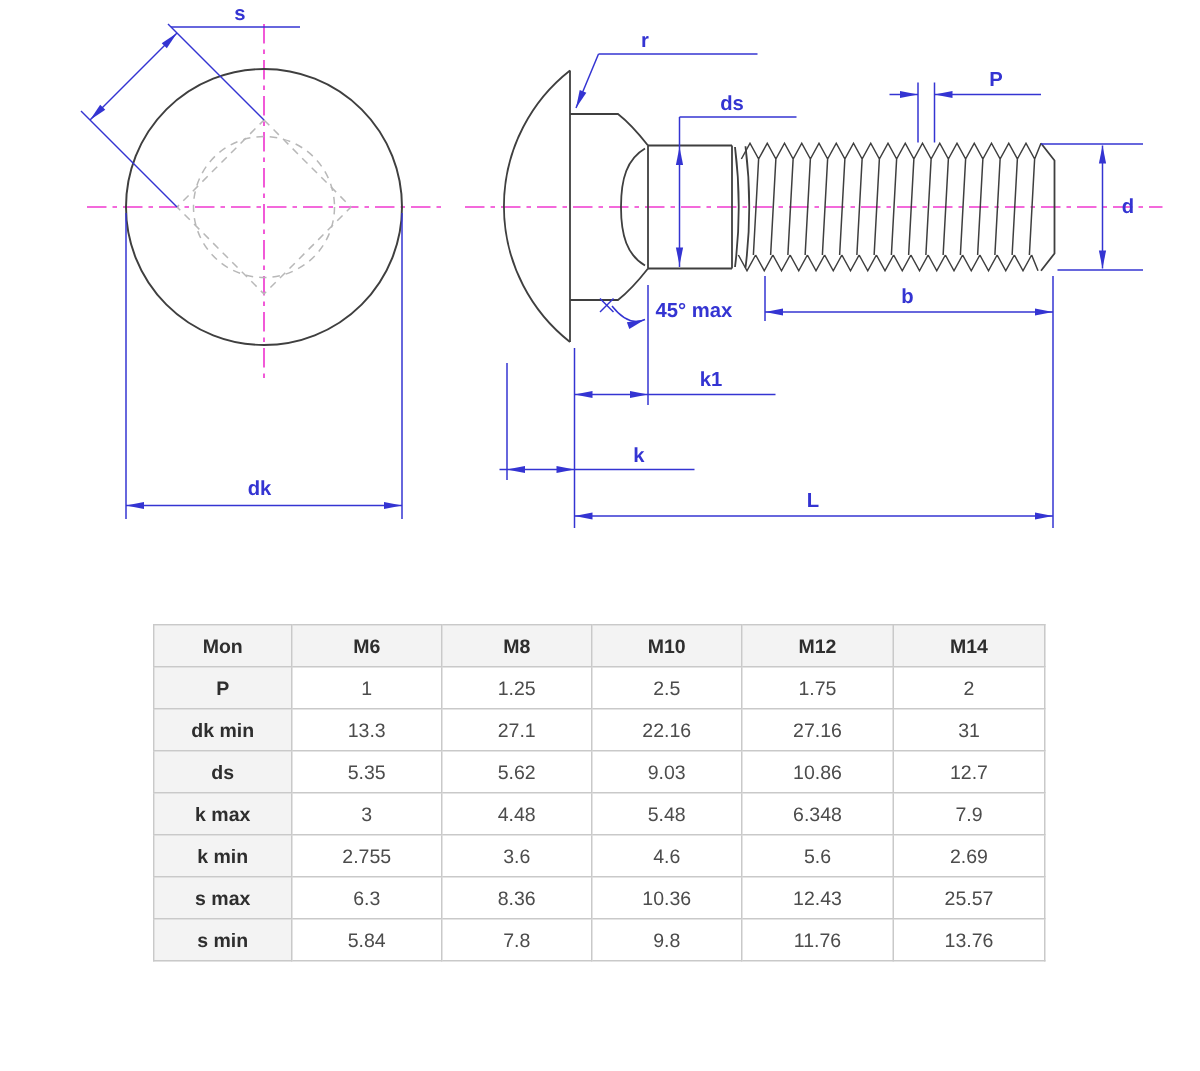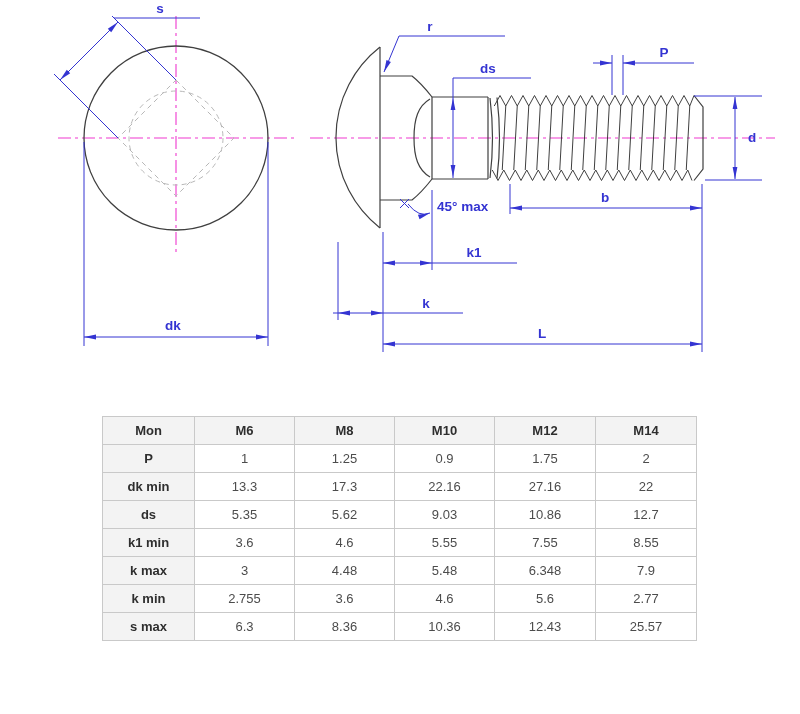--- a/index.html
+++ b/index.html
@@ -176,67 +176,67 @@
           <th>M10</th>
           <th>M12</th>
           <th>M14</th>
         </tr>
     </thead>
     <tbody id="spec-body">
         <tr>
           <th>P</th>
           <td>1</td>
           <td>1.25</td>
-          <td>0.9</td>
+          <td>2.5</td>
           <td>1.75</td>
           <td>2</td>
         </tr>
         <tr>
           <th>dk min</th>
           <td>13.3</td>
-          <td>17.3</td>
+          <td>27.1</td>
           <td>22.16</td>
           <td>27.16</td>
-          <td>22</td>
+          <td>31</td>
         </tr>
         <tr>
           <th>ds</th>
           <td>5.35</td>
           <td>5.62</td>
           <td>9.03</td>
           <td>10.86</td>
           <td>12.7</td>
         </tr>
         <tr>
-          <th>k1 min</th>
-          <td>3.6</td>
-          <td>4.6</td>
-          <td>5.55</td>
-          <td>7.55</td>
-          <td>8.55</td>
-        </tr>
-        <tr>
           <th>k max</th>
           <td>3</td>
           <td>4.48</td>
           <td>5.48</td>
           <td>6.348</td>
           <td>7.9</td>
         </tr>
         <tr>
           <th>k min</th>
           <td>2.755</td>
           <td>3.6</td>
           <td>4.6</td>
           <td>5.6</td>
-          <td>2.77</td>
+          <td>2.69</td>
         </tr>
         <tr>
           <th>s max</th>
           <td>6.3</td>
           <td>8.36</td>
           <td>10.36</td>
           <td>12.43</td>
           <td>25.57</td>
         </tr>
+        <tr>
+          <th>s min</th>
+          <td>5.84</td>
+          <td>7.8</td>
+          <td>9.8</td>
+          <td>11.76</td>
+          <td>13.76</td>
+        </tr>
       </tbody>
   </table>
 </div>
 
 </body></html>

